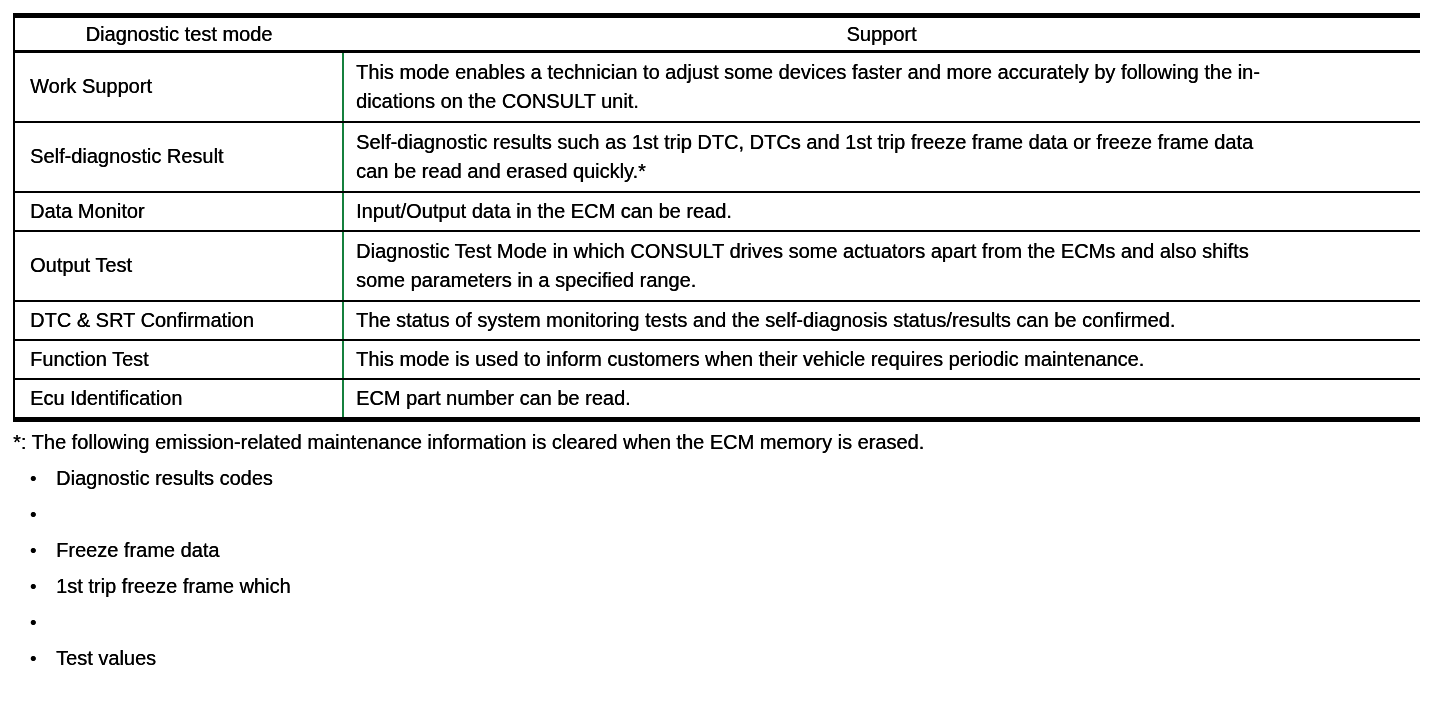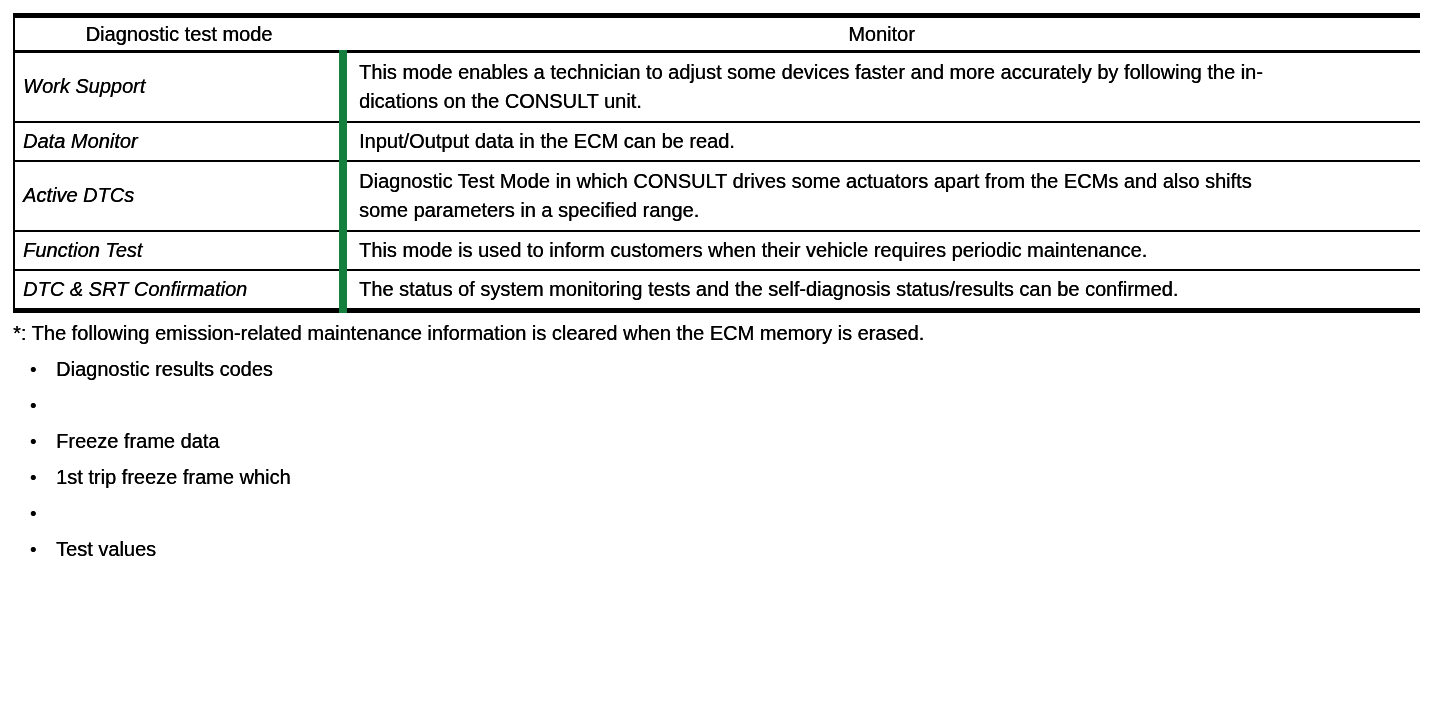--- a/index.html
+++ b/index.html
@@ -39,23 +39,22 @@
     border-bottom: 3px solid #000;
     padding: 0;
   }
   td {
     vertical-align: middle;
     border-bottom: 2px solid #000;
     padding: 4px 10px 4px 12px;
     line-height: 29px;
   }
   td.mode {
-    border-right: 8px solid #15803d;
-    padding-left: 8px;
-    font-style: italic;
+    border-right: 2px solid #15803d;
+    padding-left: 15px;
   }
   td.func { white-space: pre-line; }
   tr.tall  { height: 70px; }
   tr.short { height: 29px; }
   .footnote {
     padding: 10px 0 9px 0;
     line-height: 20px;
   }
   ul.bullets {
     list-style: none;
@@ -81,45 +80,54 @@
 <div class="page">
 
   <table class="modes">
     <colgroup>
         <col class="c1">
         <col>
       </colgroup>
     <thead>
       <tr>
         <th>Diagnostic test mode</th>
-        <th>Monitor</th>
+        <th>Support</th>
       </tr>
     </thead>
     <tbody>
       <tr class="tall">
         <td class="mode">Work Support</td>
         <td class="func">This mode enables a technician to adjust some devices faster and more accurately by following the in-
 dications on the CONSULT unit.</td>
       </tr>
+      <tr class="tall">
+        <td class="mode">Self-diagnostic Result</td>
+        <td class="func">Self-diagnostic results such as 1st trip DTC, DTCs and 1st trip freeze frame data or freeze frame data
+can be read and erased quickly.*</td>
+      </tr>
       <tr class="short">
         <td class="mode">Data Monitor</td>
         <td class="func">Input/Output data in the ECM can be read.</td>
       </tr>
       <tr class="tall">
-        <td class="mode">Active DTCs</td>
+        <td class="mode">Output Test</td>
         <td class="func">Diagnostic Test Mode in which CONSULT drives some actuators apart from the ECMs and also shifts
 some parameters in a specified range.</td>
+      </tr>
+      <tr class="short">
+        <td class="mode">DTC &amp; SRT Confirmation</td>
+        <td class="func">The status of system monitoring tests and the self-diagnosis status/results can be confirmed.</td>
       </tr>
       <tr class="short">
         <td class="mode">Function Test</td>
         <td class="func">This mode is used to inform customers when their vehicle requires periodic maintenance.</td>
       </tr>
       <tr class="short">
-        <td class="mode">DTC &amp; SRT Confirmation</td>
-        <td class="func">The status of system monitoring tests and the self-diagnosis status/results can be confirmed.</td>
+        <td class="mode">Ecu Identification</td>
+        <td class="func">ECM part number can be read.</td>
       </tr>
     </tbody>
   </table>
 
   <div class="footnote">*: The following emission-related maintenance information is cleared when the ECM memory is erased.</div>
 
   <ul class="bullets">
     <li>
       <span class="dot">•</span>
       <span>Diagnostic results codes</span>

